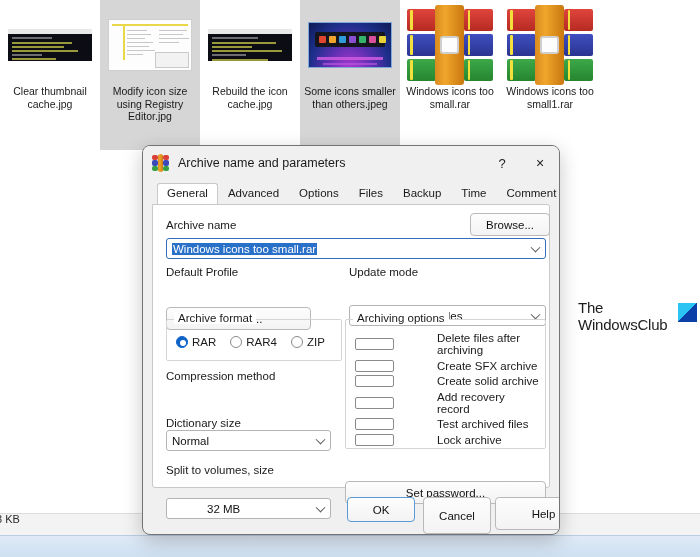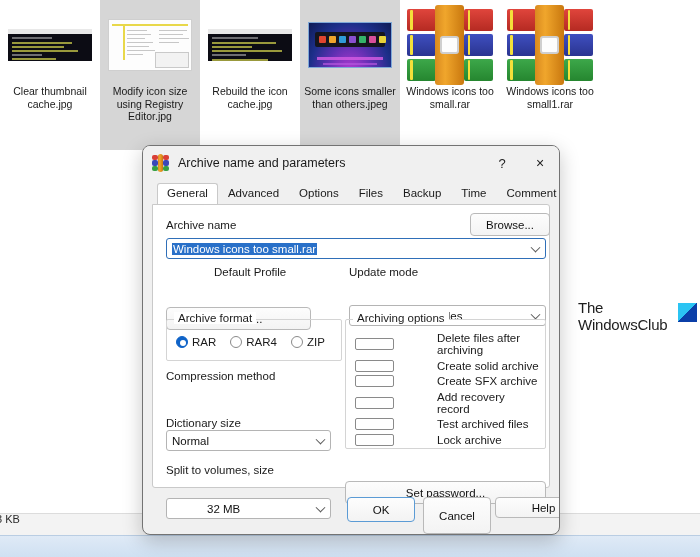--- a/index.html
+++ b/index.html
@@ -414,21 +414,21 @@
 
   <div id="tab-content">
 
     <div class="lbl tbox" style="left:13px;top:14px;">Archive name</div>
     <div class="btn tbox" style="left:317px;top:8px;width:80px;">Browse...</div>
     <div class="combo focused tbox" style="left:13px;top:33px;width:380px;">
       <span class="sel-text">Windows icons too small.rar</span>
       <span class="chev"></span>
     </div>
 
-    <div class="lbl tbox" style="left:13px;top:61px;margin-left:48px;">Default Profile</div>
+    <div class="lbl tbox" style="left:13px;top:61px;">Default Profile</div>
     <div class="btn tbox" style="left:13px;top:79px;width:145px;margin-top:23px;">Profiles...</div>
 
     <div class="lbl tbox" style="left:196px;top:61px;">Update mode</div>
     <div class="combo tbox" style="left:196px;top:79px;width:197px;">
       <span>Add and replace files</span>
       <span class="chev"></span>
     </div>
 
     <div class="group" style="left:13px;top:114px;width:176px;height:42px;">
       <div class="glabel">Archive format</div>
@@ -464,25 +464,25 @@
 
     <div class="group" style="left:192px;top:114px;width:201px;height:130px;">
       <div class="glabel">Archiving options</div>
       <div style="position:absolute;left:9px;top:12px;right:6px;">
         <label class="cbrow">
           <span class="box"></span>
           <span>Delete files after archiving</span>
         </label>
         <label class="cbrow">
           <span class="box"></span>
-          <span>Create solid archive</span>
+          <span>Create SFX archive</span>
         </label>
         <label class="cbrow">
           <span class="box"></span>
-          <span>Create SFX archive</span>
+          <span>Create solid archive</span>
         </label>
         <label class="cbrow">
           <span class="box"></span>
           <span>Add recovery record</span>
         </label>
         <label class="cbrow">
           <span class="box"></span>
           <span>Test archived files</span>
         </label>
         <label class="cbrow" style="margin-bottom:0;">
@@ -491,15 +491,15 @@
         </label>
       </div>
     </div>
 
     <div class="btn tbox" style="left:192px;top:276px;width:201px;">Set password...</div>
   </div>
 
   <div id="footer">
     <div class="btn default tbox" style="left:204px;top:9px;width:68px;height:25px;">OK</div>
     <div class="btn tbox" style="left:280px;top:9px;width:68px;height:37px;">Cancel</div>
-    <div class="btn tbox" style="left:352px;top:9px;width:68px;height:21px;padding-left:29px;">Help</div>
+    <div class="btn tbox" style="left:352px;top:9px;width:68px;height:33px;padding-left:29px;">Help</div>
   </div>
 </div>
 
 </body></html>

